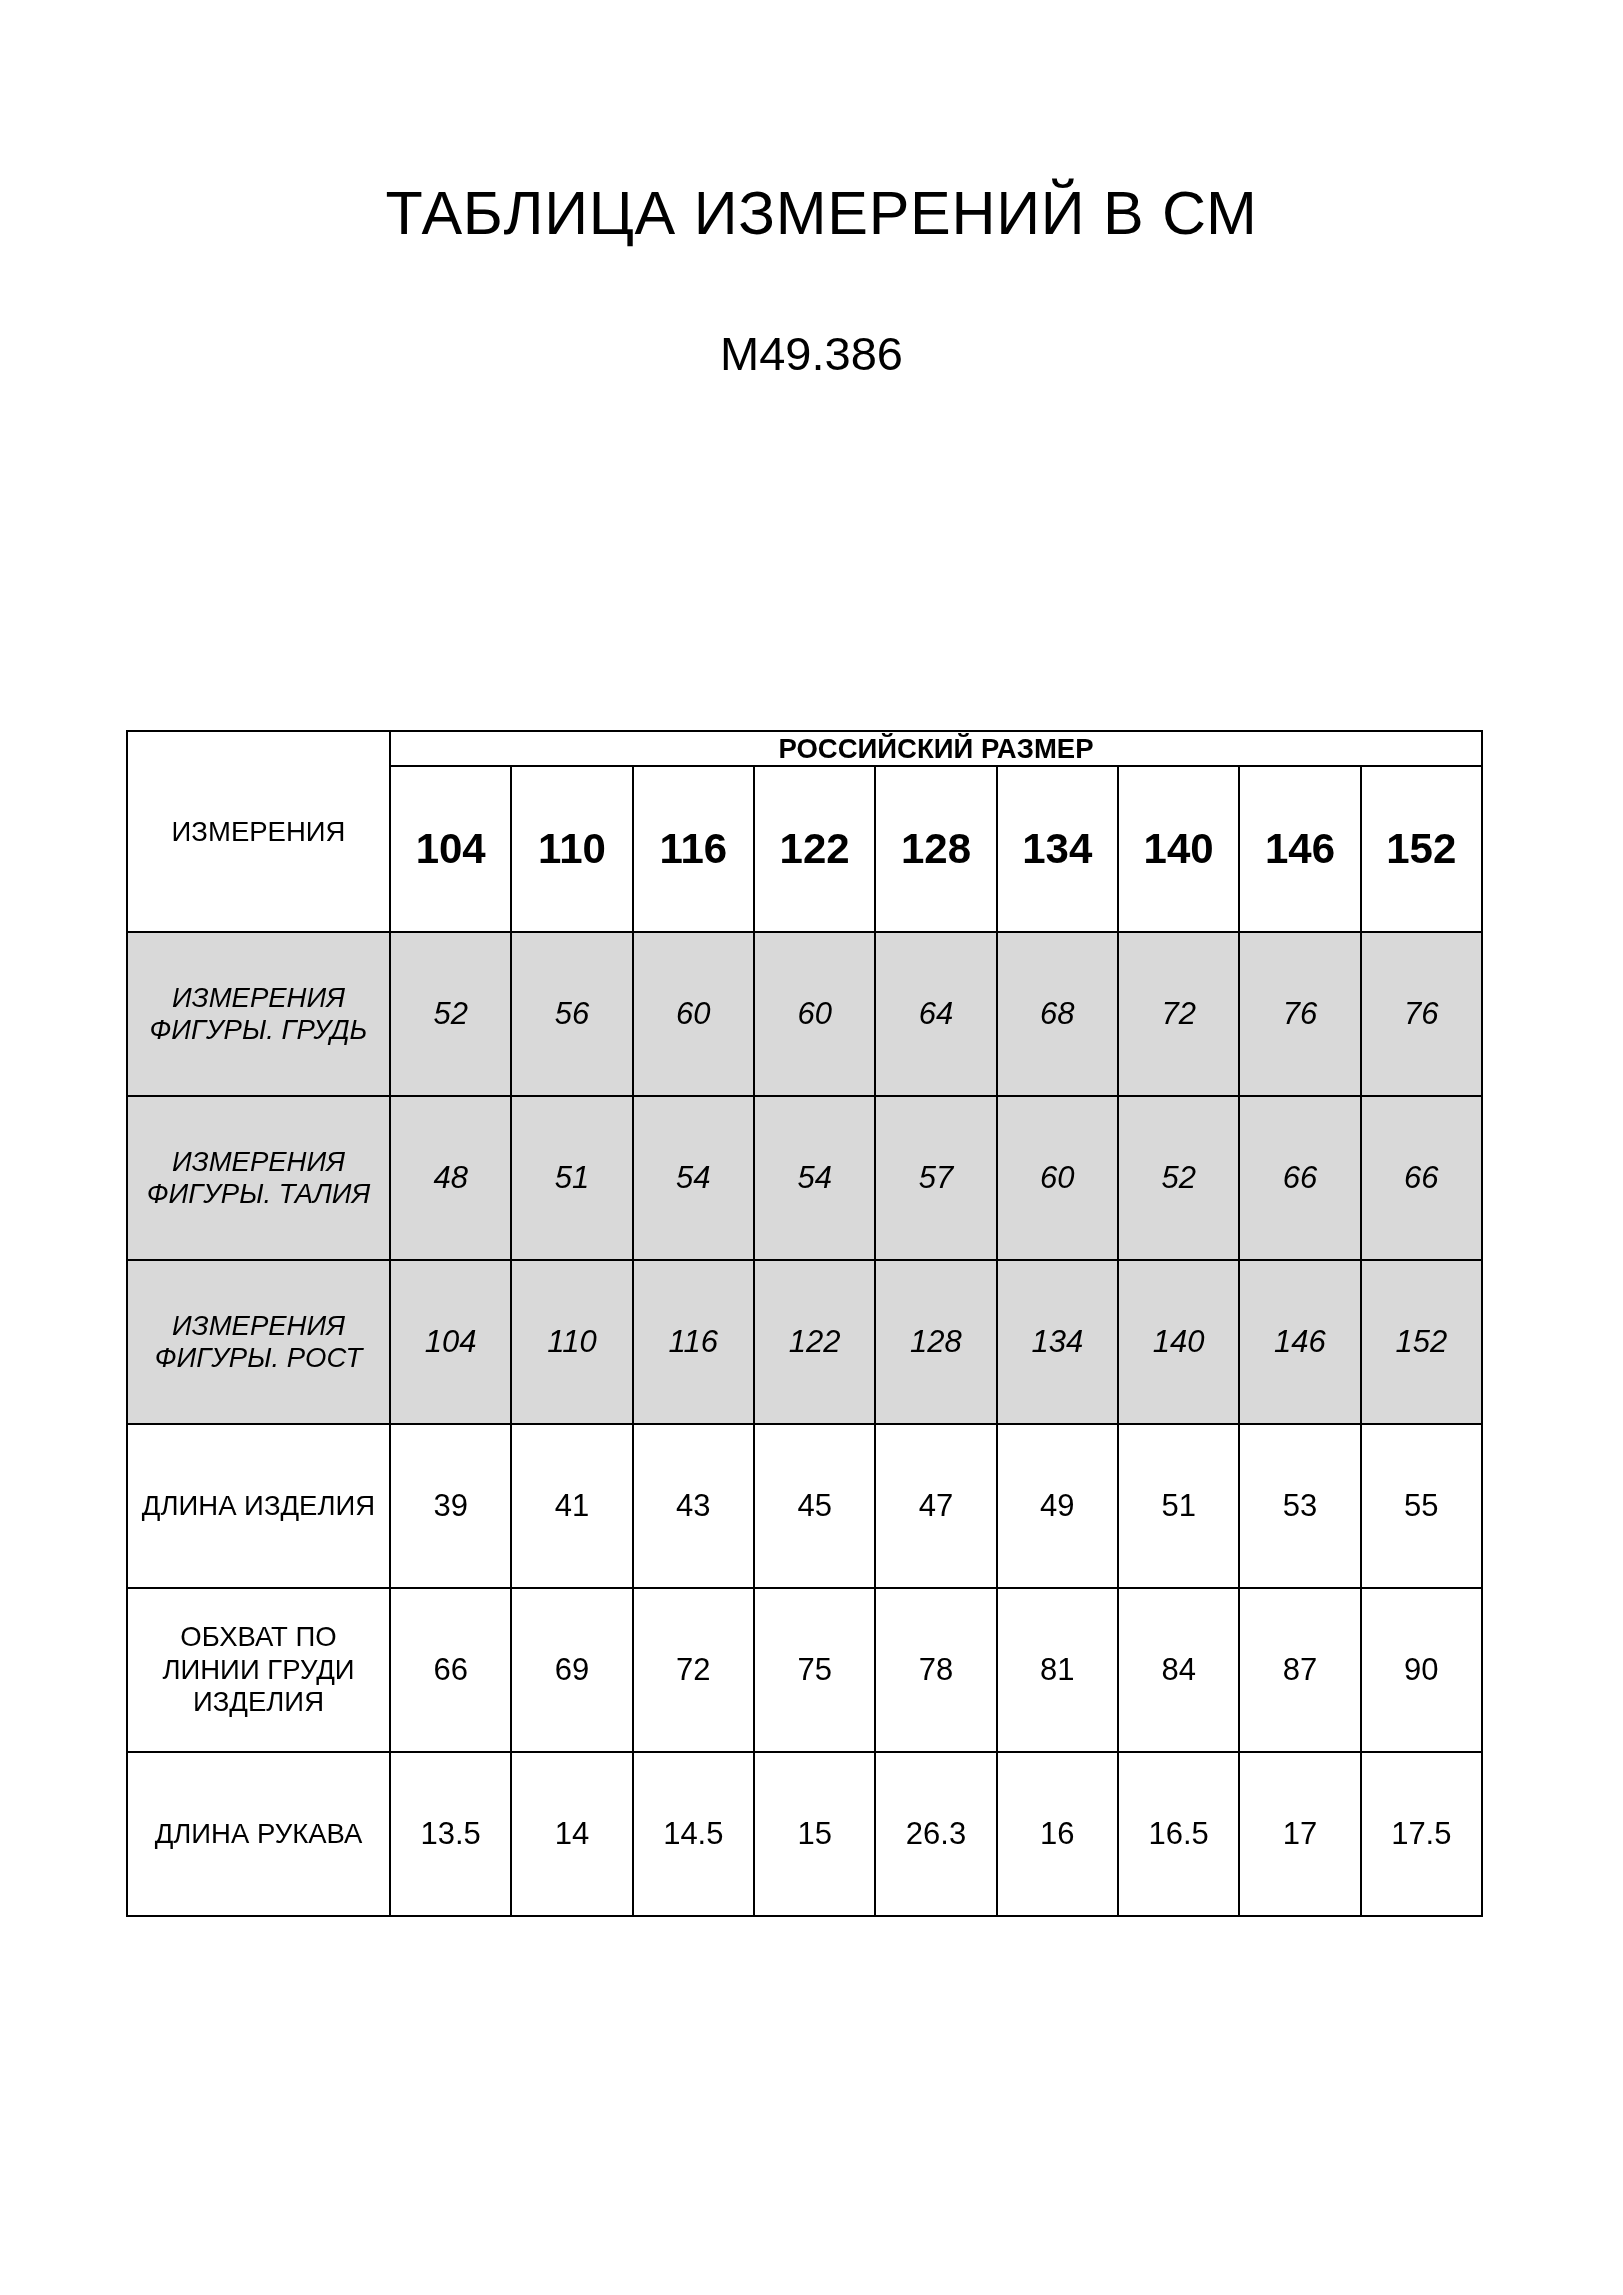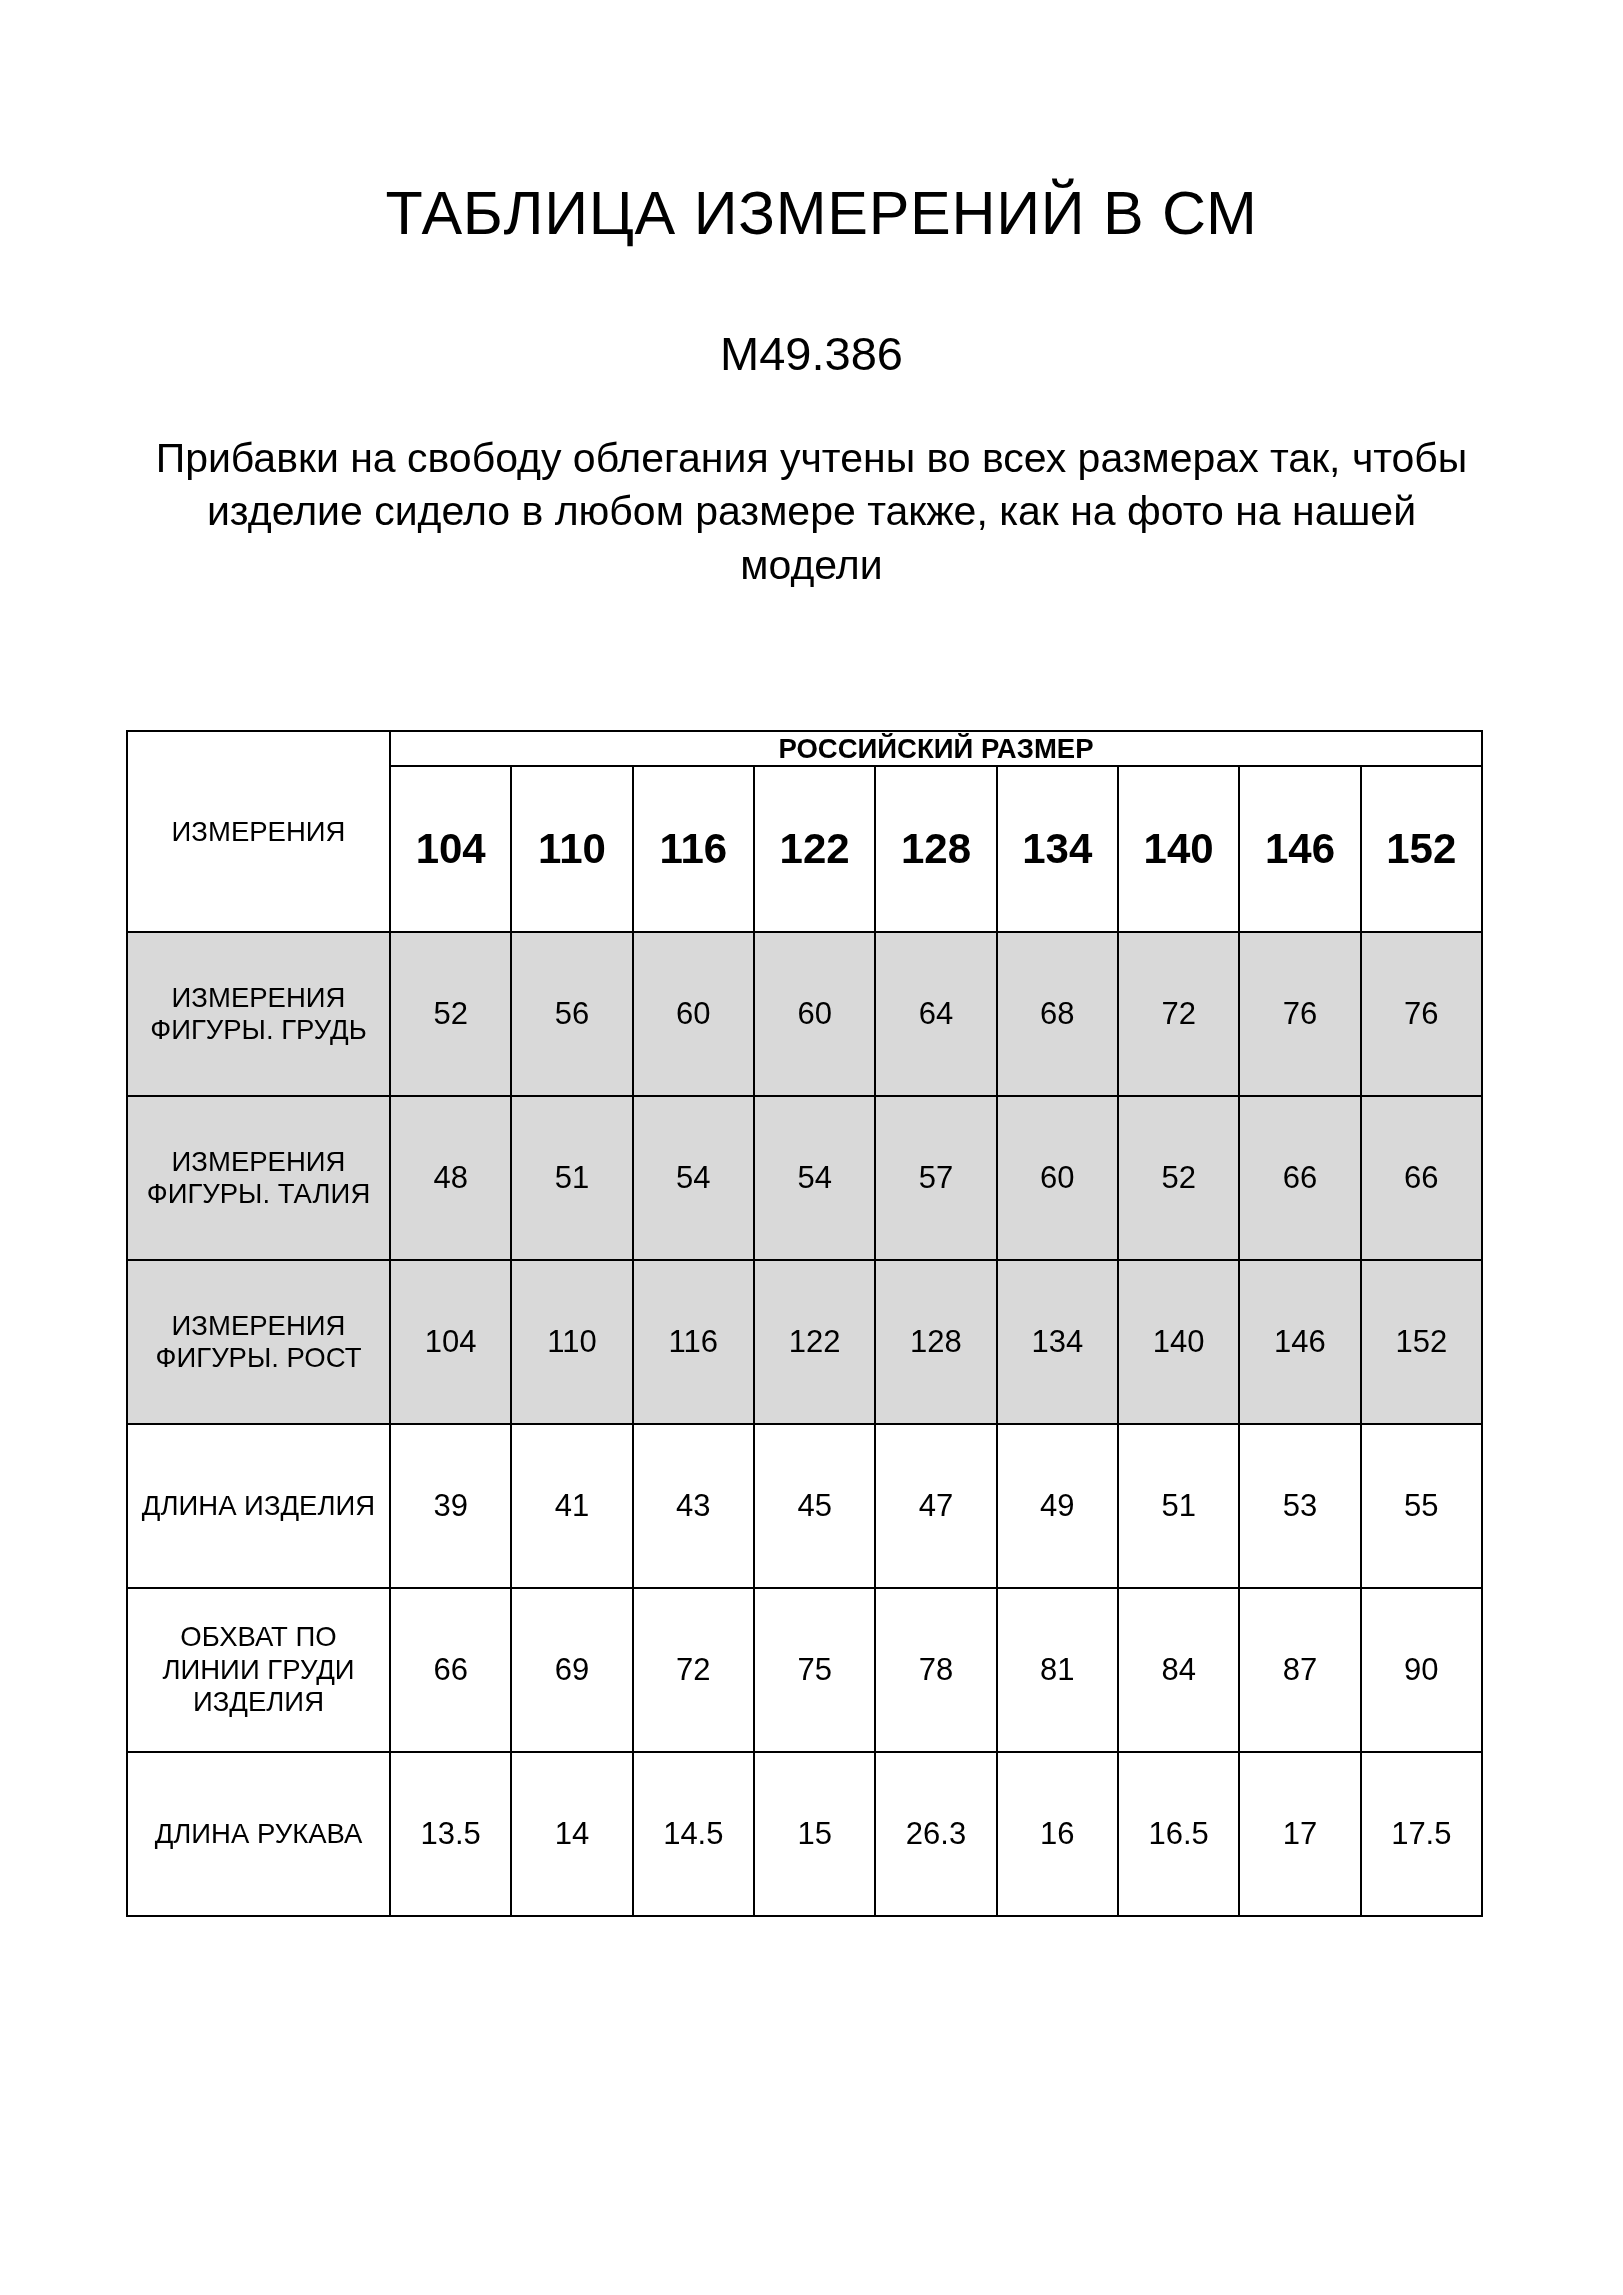--- a/index.html
+++ b/index.html
@@ -92,33 +92,33 @@
   td.row-label {
     font-size: 27.5px;
     line-height: 1.18;
     padding: 0 6.5px;
   }
   td.value-cell {
     font-size: 31px;
   }
   tr.shaded td {
     background: var(--shade, #d9d9d9);
+    font-style: italic;
     margin-top: 12px;
   }
 </style>
 </head>
 <body>
 
 <div class="page">
 
   <h1 class="doc-title">ТАБЛИЦА ИЗМЕРЕНИЙ В СМ</h1>
 
   <div class="doc-model">М49.386</div>
 
-  <p class="doc-note">Прибавки на свободу облегания учтены во всех размерах так, чтобы изделие сидело в любом размере также, как на фото на нашей модели</p>
 
   <table class="measure-table">
     <thead>
       <tr>
         <th rowspan="2" class="label-col measurements-header-cell">ИЗМЕРЕНИЯ</th>
         <th colspan="9" class="group-header-cell">РОССИЙСКИЙ РАЗМЕР</th>
       </tr>
       <tr id="size-row" class="size-header-row">
           <th>104</th>
           <th>110</th>

